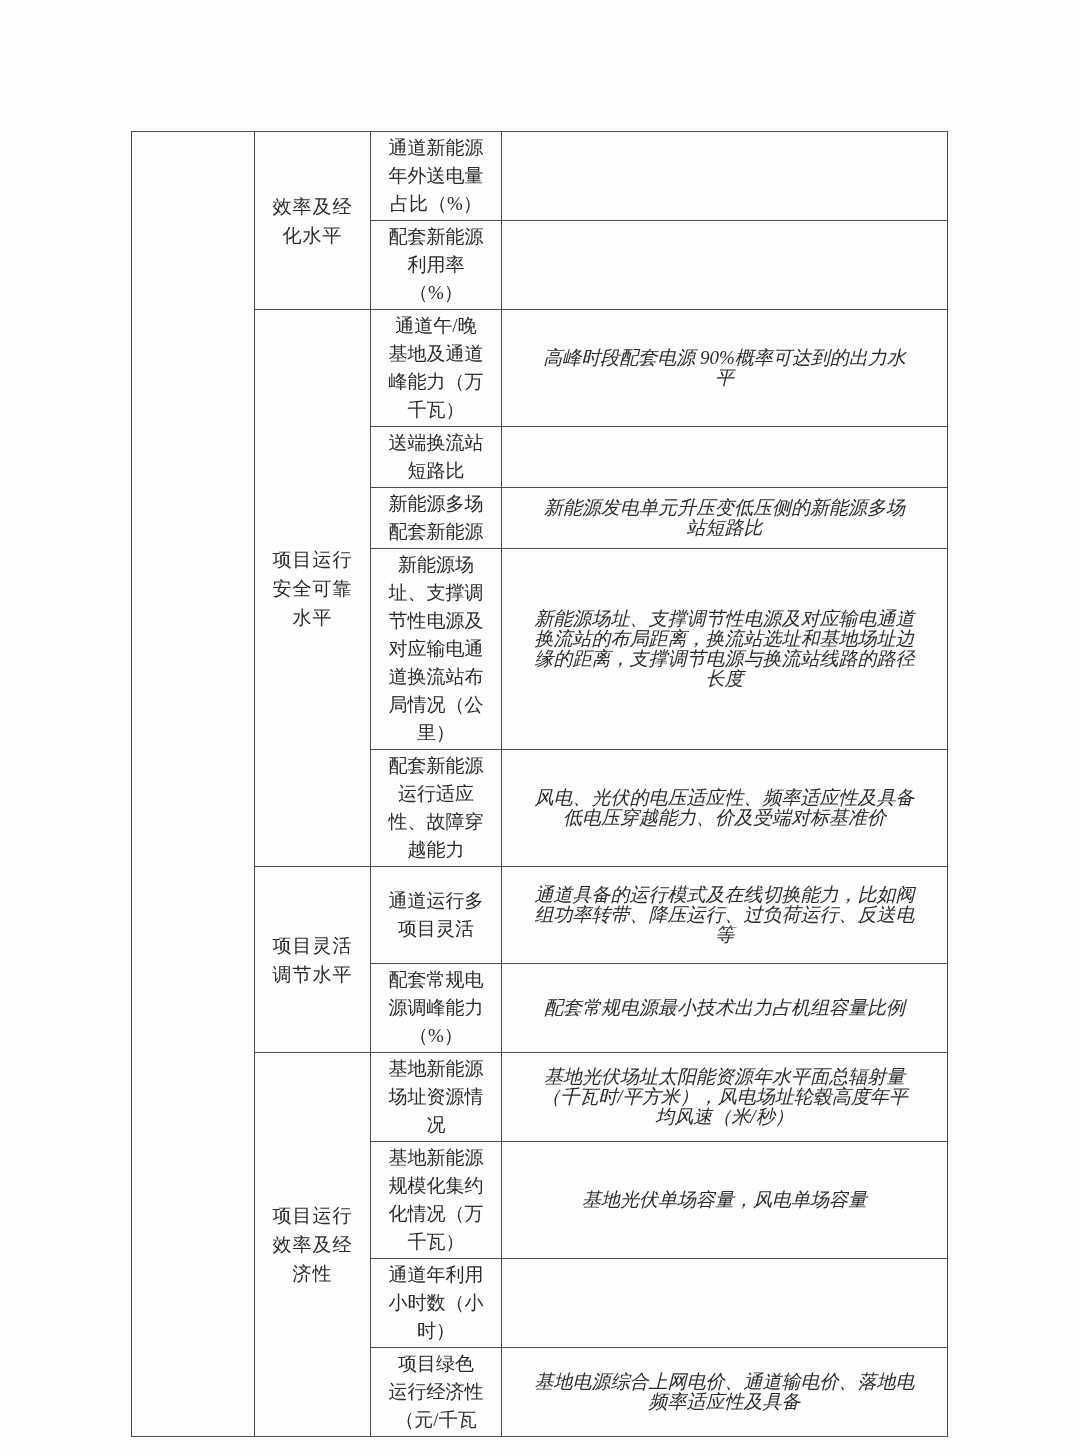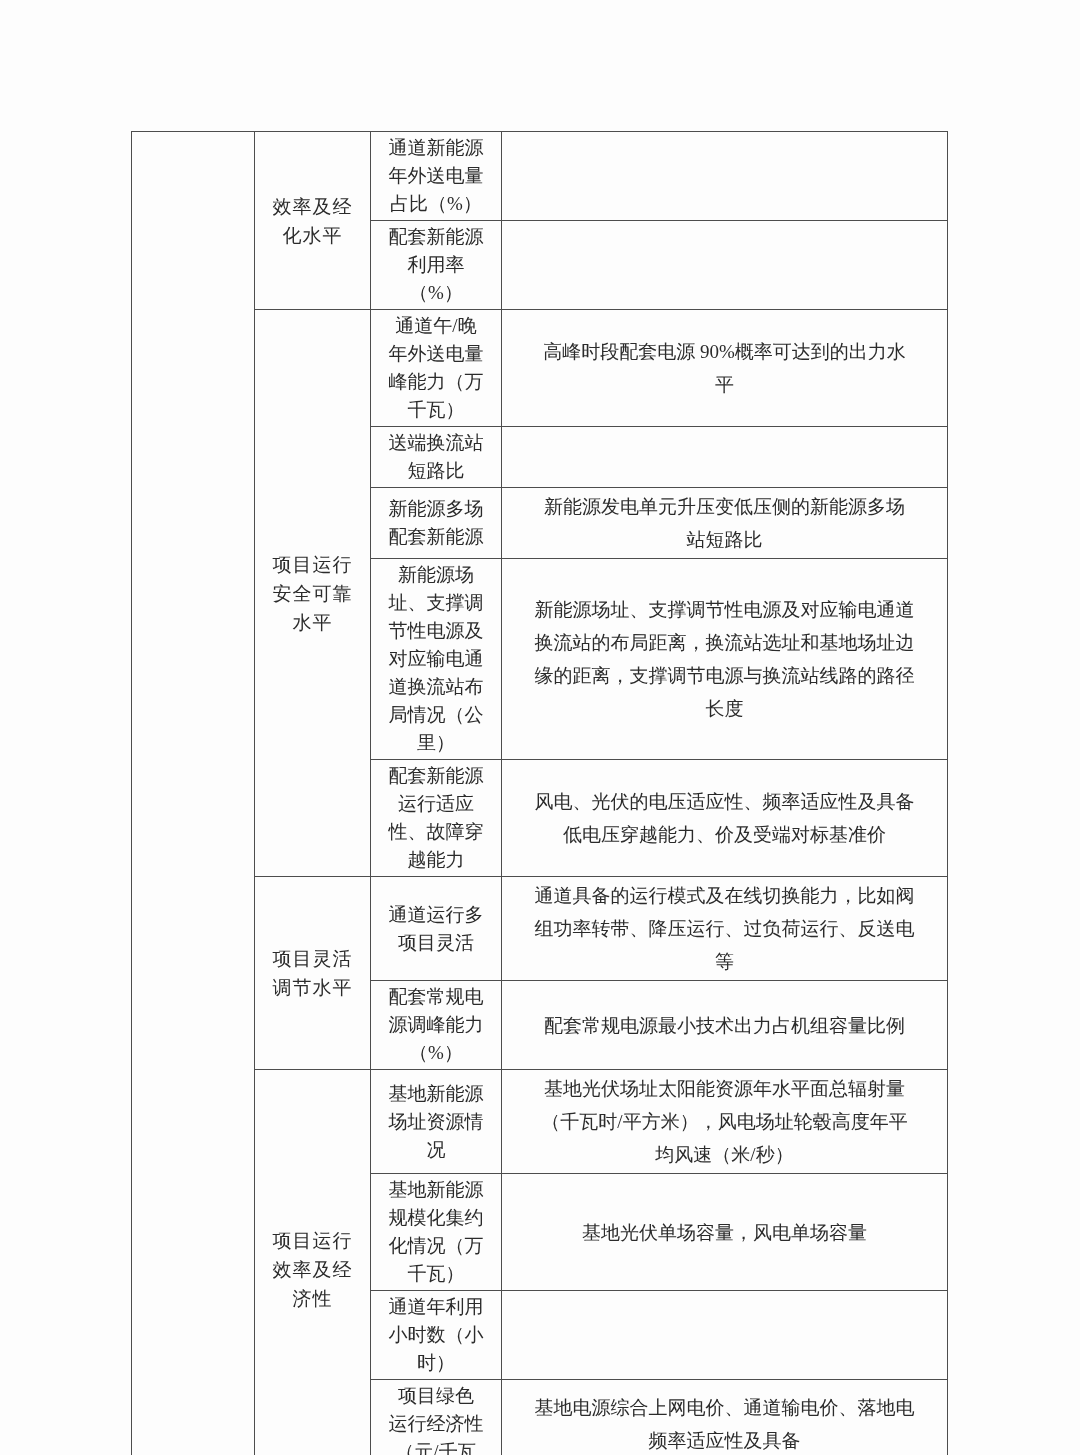--- a/index.html
+++ b/index.html
@@ -40,21 +40,22 @@
     background: #fdfdfd;
   }
   td.category {
     line-height: 29px;
     letter-spacing: 1px;
   }
   td.indicator {
     line-height: 28px;
   }
   td.desc {
-    line-height: 33px;
+    line-height: 20px;
+    font-style: italic;
   }
 </style>
 </head>
 <body>
 
 <div class="page">
   <table class="eval">
     <colgroup>
       <col style="width:123px">
       <col style="width:116px">
@@ -76,21 +77,21 @@
         <td class="indicator">配套新能源
 利用率（%）</td>
         <td class="desc"></td>
       </tr>
 
       <tr style="height:116px">
         <td class="category" rowspan="5">项目运行
 安全可靠
 水平</td>
         <td class="indicator">通道午/晚
-年外送电量
+基地及通道
 峰能力（万
 千瓦）</td>
         <td class="desc">高峰时段配套电源 90%概率可达到的出力水
 平</td>
       </tr>
       <tr style="height:59px">
         <td class="indicator">送端换流站
 短路比</td>
         <td class="desc"></td>
       </tr>

